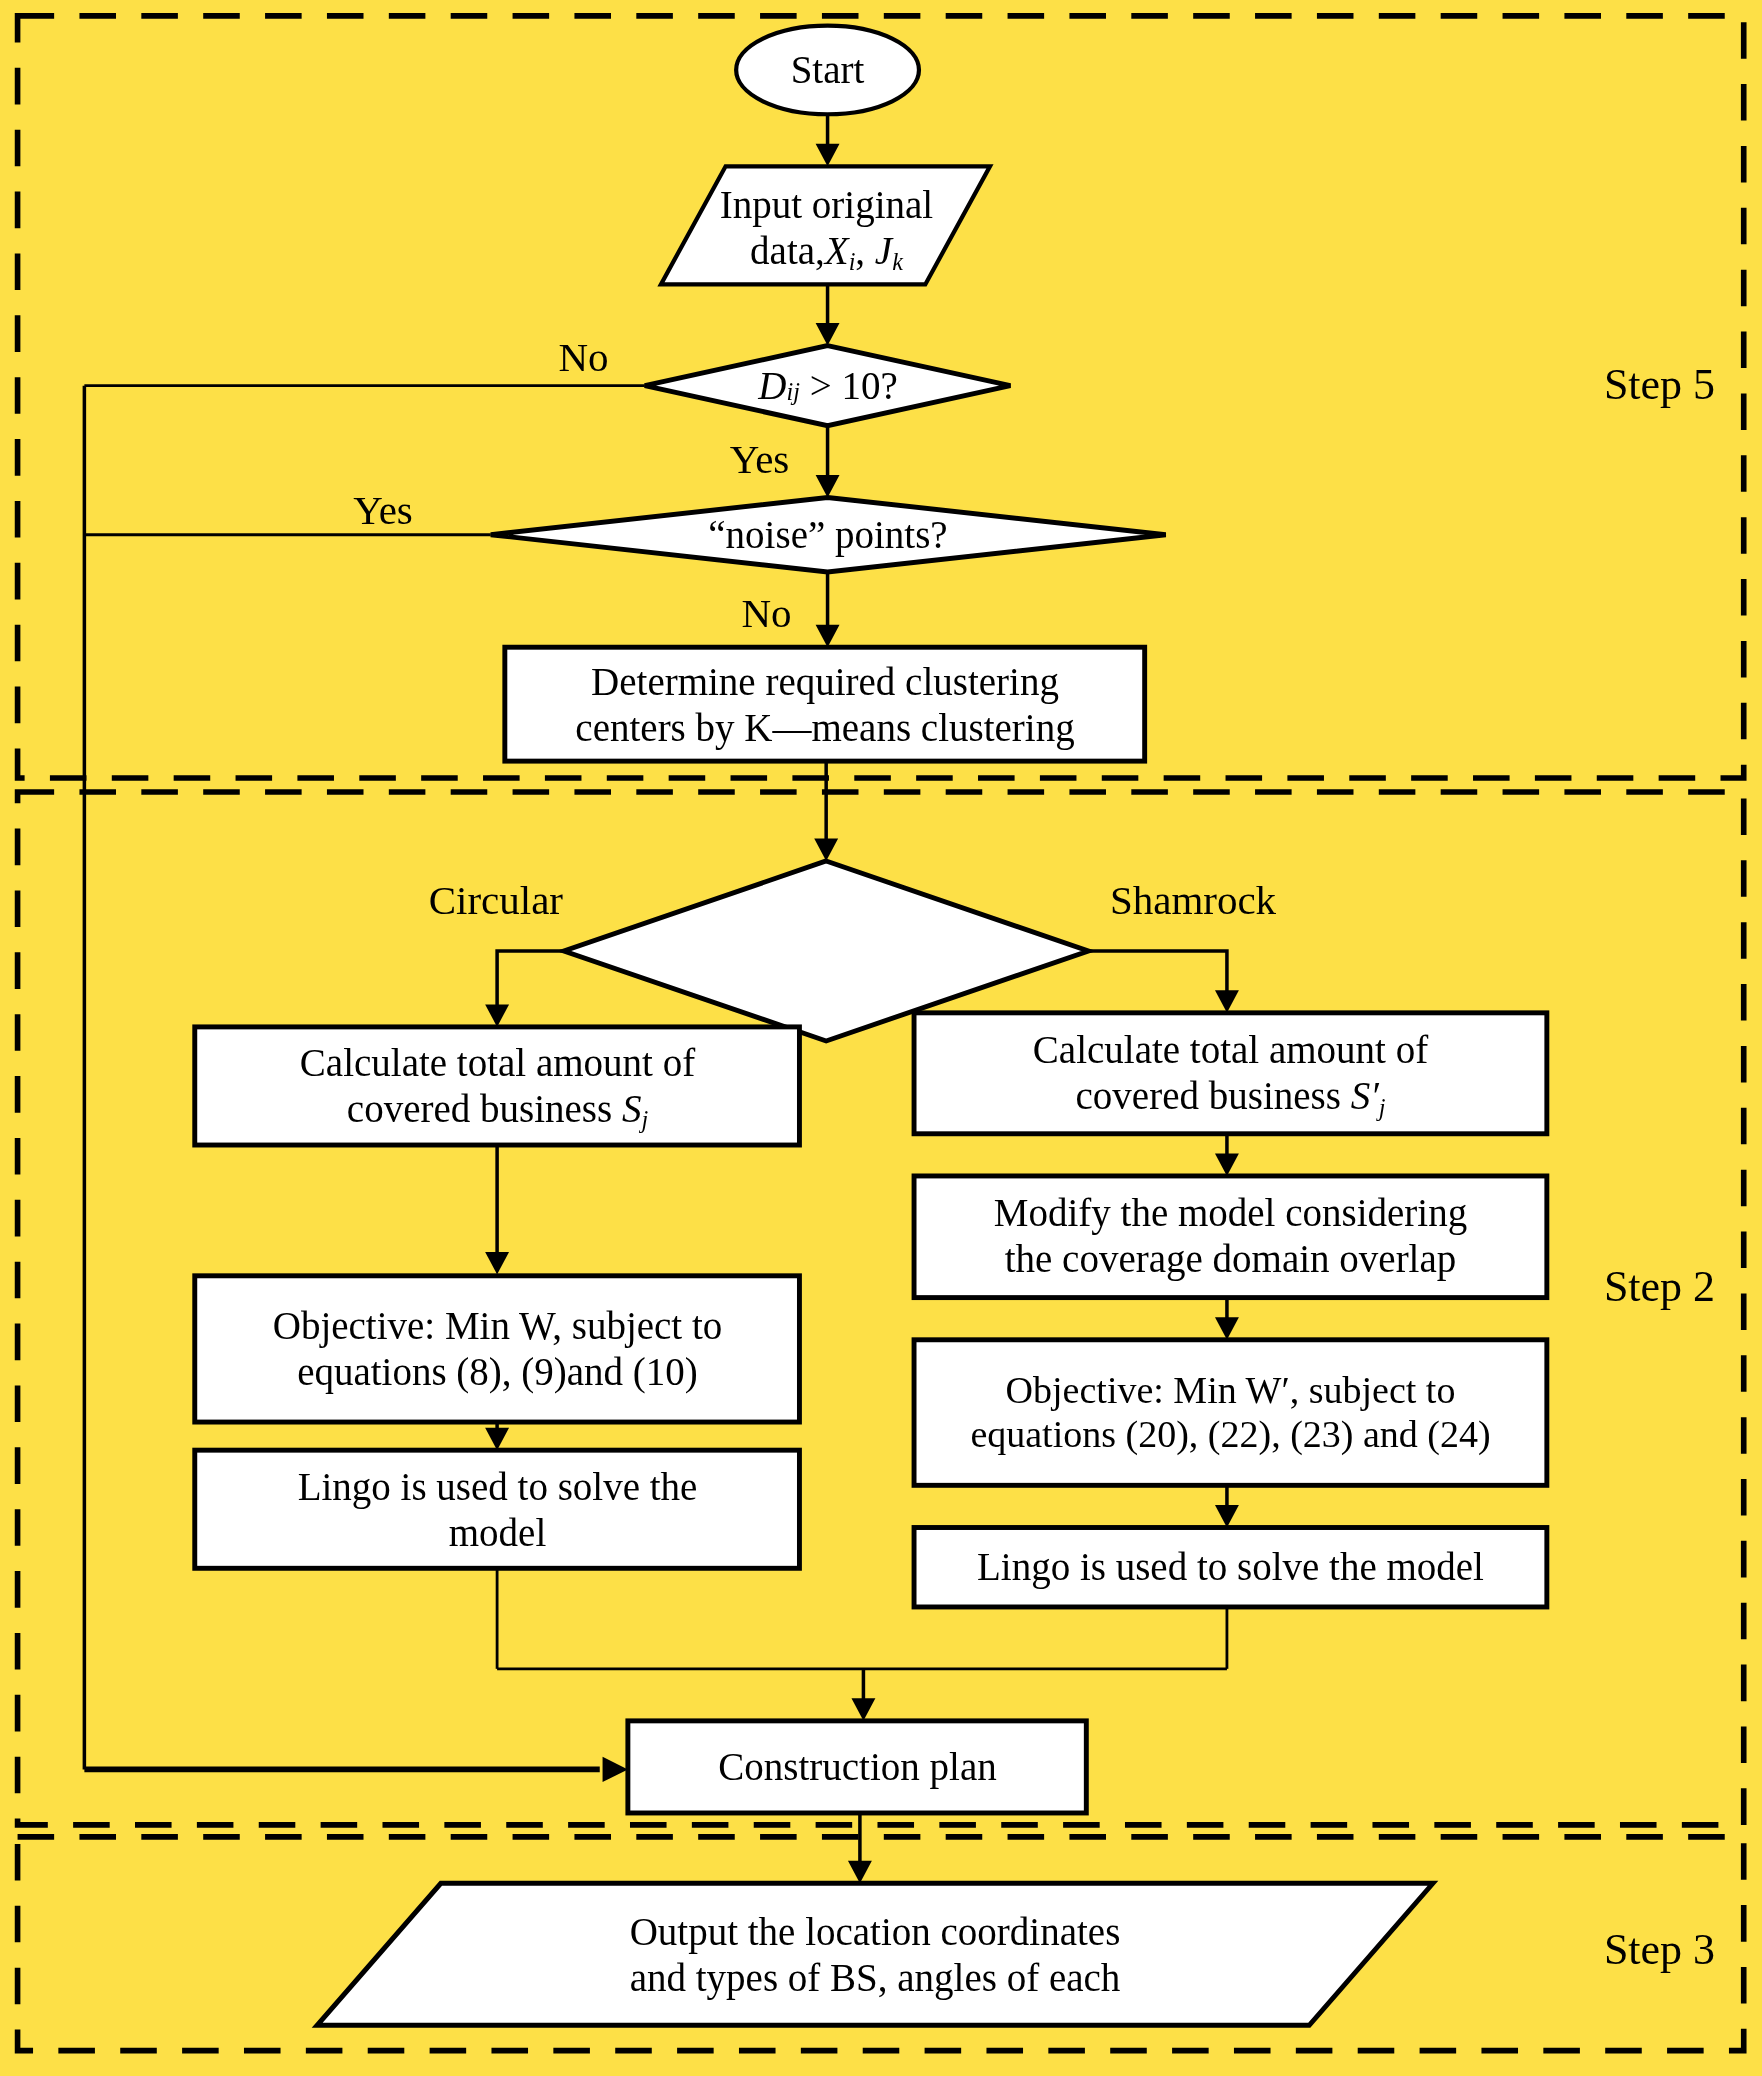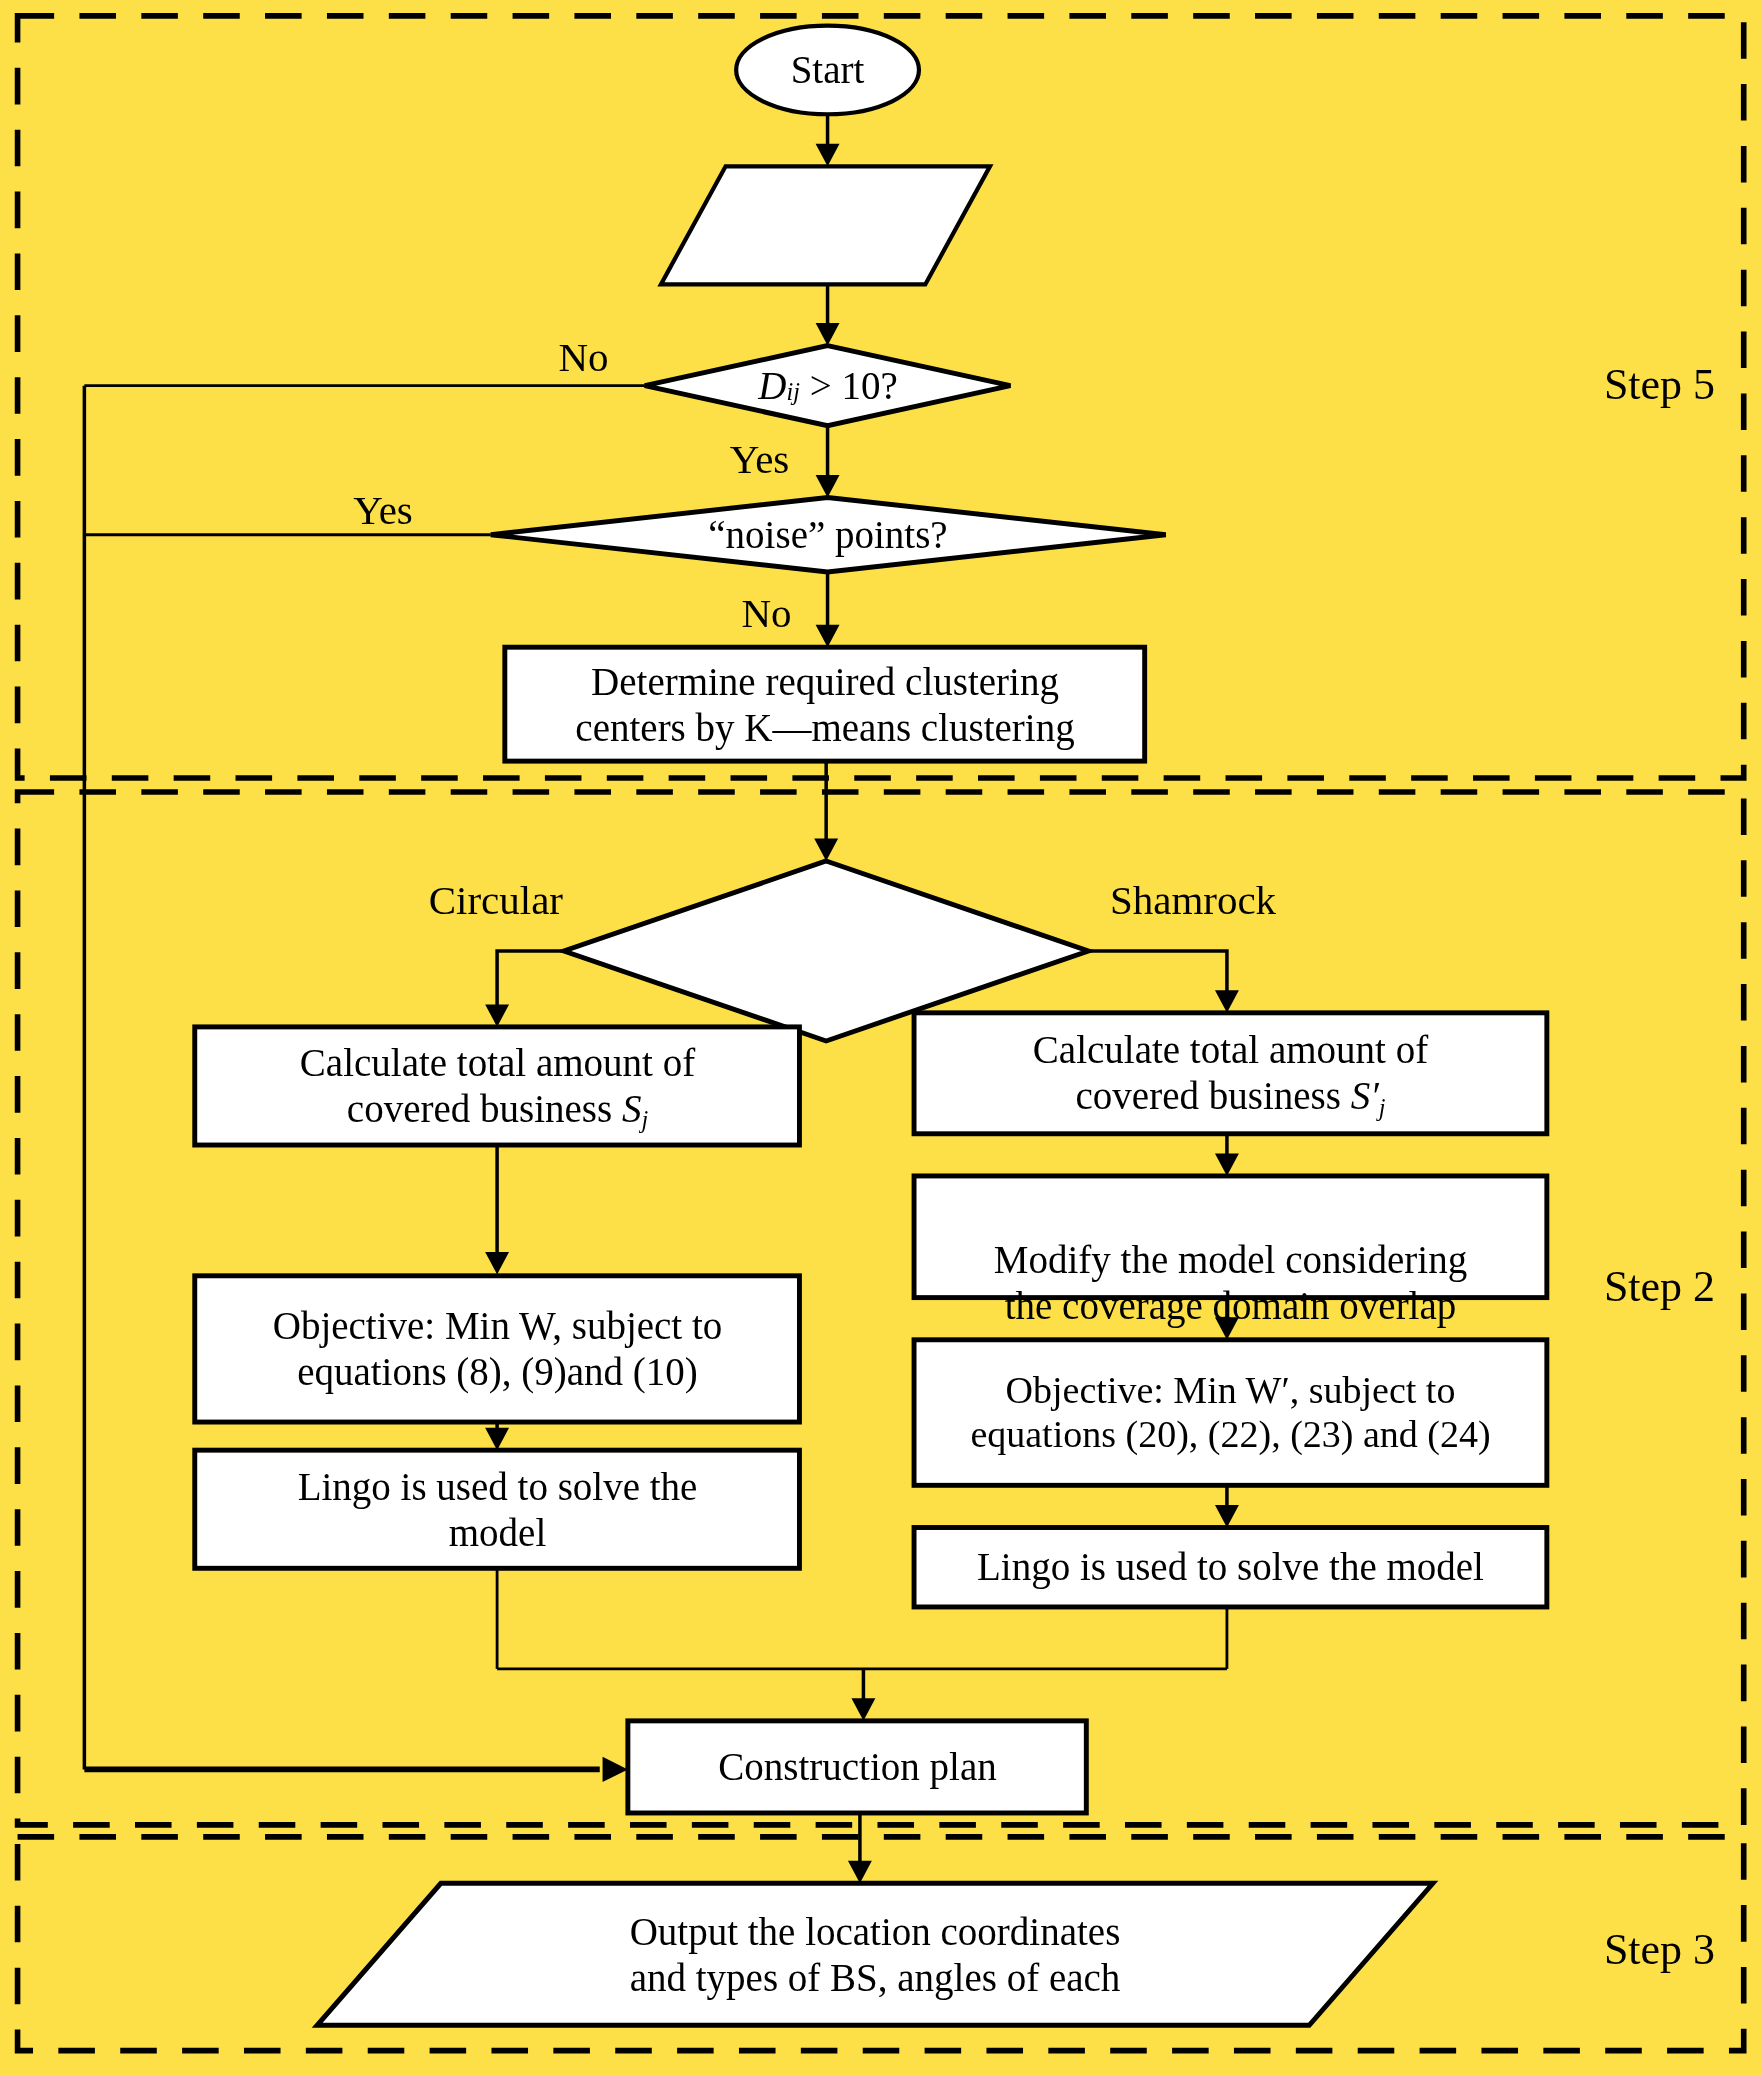--- a/index.html
+++ b/index.html
@@ -93,20 +93,24 @@
     <rect x="1300" y="1905" width="900" height="207" fill="#fff" stroke="#000" stroke-width="7"></rect>
     <rect x="1300" y="2172" width="900" height="113" fill="#fff" stroke="#000" stroke-width="7"></rect>
     <rect x="893" y="2447" width="652" height="131" fill="#fff" stroke="#000" stroke-width="7"></rect>
     <polygon points="627,2678 2038,2678 1862,2880 451,2880" fill="#fff" stroke="#000" stroke-width="7"></polygon>
   </svg>
 
   <div class="t" style="left:736px;top:44px;width:183px;height:51px;">
     <span>Start</span>
   </div>
 
+  <div class="t col" style="left:661px;top:176px;width:331px;height:103px;">
+    <div class="ln">Input original</div>
+    <div class="ln"><span>data,</span><span class="it">X</span><span class="sub">i</span><span>, </span><span class="it">J</span><span class="sub">k</span></div>
+  </div>
 
   <div class="t" style="left:652px;top:360px;width:352px;height:51px;">
     <span class="ln it">D</span>
       <span class="ln sub">ij</span>
       <span class="ln"> &gt; 10?</span>
   </div>
 
   <div class="t" style="left:527px;top:335px;width:113px;height:45px;font-size:41px;">
     <span>No</span>
   </div>
@@ -151,21 +155,21 @@
   <div class="t col" style="left:200px;top:1456px;width:595px;height:107px;">
     <div class="ln">Lingo is used to solve the</div>
     <div class="ln">model</div>
   </div>
 
   <div class="t col" style="left:919px;top:1018px;width:623px;height:110px;">
     <div class="ln">Calculate total amount of</div>
     <div class="ln"><span>covered business </span><span class="it">S′</span><span class="sub">j</span></div>
   </div>
 
-  <div class="t col" style="left:919px;top:1228px;width:623px;height:110px;">
+  <div class="t col" style="left:919px;top:1181px;width:623px;height:110px;">
     <div class="ln">Modify the model considering</div>
     <div class="ln">the coverage domain overlap</div>
   </div>
 
   <div class="t col" style="left:919px;top:1345px;width:623px;height:134px;font-size:38px;">
     <div class="ln">Objective: Min W′, subject to</div>
     <div class="ln">equations (20), (22), (23) and (24)</div>
   </div>
 
   <div class="t" style="left:919px;top:1531px;width:623px;height:72px;">

